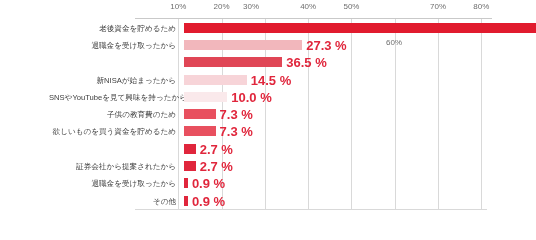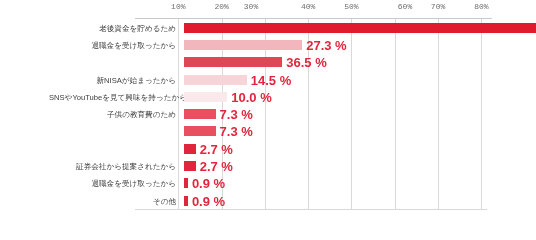--- a/index.html
+++ b/index.html
@@ -57,21 +57,20 @@
 
   
   .tick-label {
     position: absolute;
     top: 2px;
     transform: translateX(-50%);
     font-size: 8px;
     color: #6e6e6e;
     white-space: nowrap;
     letter-spacing: 0px;
-    font-family: Liberation Mono, monospace;
   }
 
   
   .rows {
     position: absolute;
     left: 0;
     top: 19px;
     width: 536px;
     height: 190px;
   }
@@ -133,21 +132,21 @@
       </div>
     <div class="axis-bottomline"></div>
   </div>
   <div class="axis-baseline"></div>
   <div id="ticklabels">
       <div class="tick-label" style="left: 178.296px;">10%</div>
       <div class="tick-label" style="left: 221.593px;">20%</div>
       <div class="tick-label" style="left: 251px;">30%</div>
       <div class="tick-label" style="left: 308.186px;">40%</div>
       <div class="tick-label" style="left: 351.482px;">50%</div>
-      <div class="tick-label" style="left: 405px;">60%</div>
+      <div class="tick-label" style="left: 394px; margin-top: 36px;">60%</div>
       <div class="tick-label" style="left: 438.075px;">70%</div>
       <div class="tick-label" style="left: 481.371px;">80%</div>
     </div>
 
   <div class="rows" id="rows">
       <div class="row" style="top: 0px;">
         <div class="row-label">老後資金を貯めるため</div>
         <div class="row-bar" style="width: 358.062px; background: rgb(225, 27, 46);"></div>
         <div class="row-value" style="left: 497.062px;">82.7 %</div>
       </div>
@@ -169,20 +168,21 @@
         <div class="row-label">SNSやYouTubeを見て興味を持ったから</div>
         <div class="row-bar" style="width: 43.2964px; background: rgb(250, 233, 235);"></div>
         <div class="row-value" style="left: 182.296px;">10.0 %</div>
       </div>
       <div class="row" style="top: 86.5px; padding-left: 30px;">
         <div class="row-label">子供の教育費のため</div>
         <div class="row-bar" style="width: 31.6064px; background: rgb(232, 80, 95);"></div>
         <div class="row-value" style="left: 170.606px;">7.3 %</div>
       </div>
       <div class="row" style="top: 103.8px;">
+        <div class="row-label">欲しいものを買う資金を貯めるため</div>
         <div class="row-bar" style="width: 31.6064px; background: rgb(232, 80, 95);"></div>
         <div class="row-value" style="left: 170.606px;">7.3 %</div>
       </div>
       <div class="row" style="top: 121.1px;">
         <div class="row-bar" style="width: 11.69px; background: rgb(224, 38, 60);"></div>
         <div class="row-value" style="left: 150.69px;">2.7 %</div>
       </div>
       <div class="row" style="top: 138.4px;">
         <div class="row-label">証券会社から提案されたから</div>
         <div class="row-bar" style="width: 11.69px; background: rgb(224, 38, 60);"></div>

